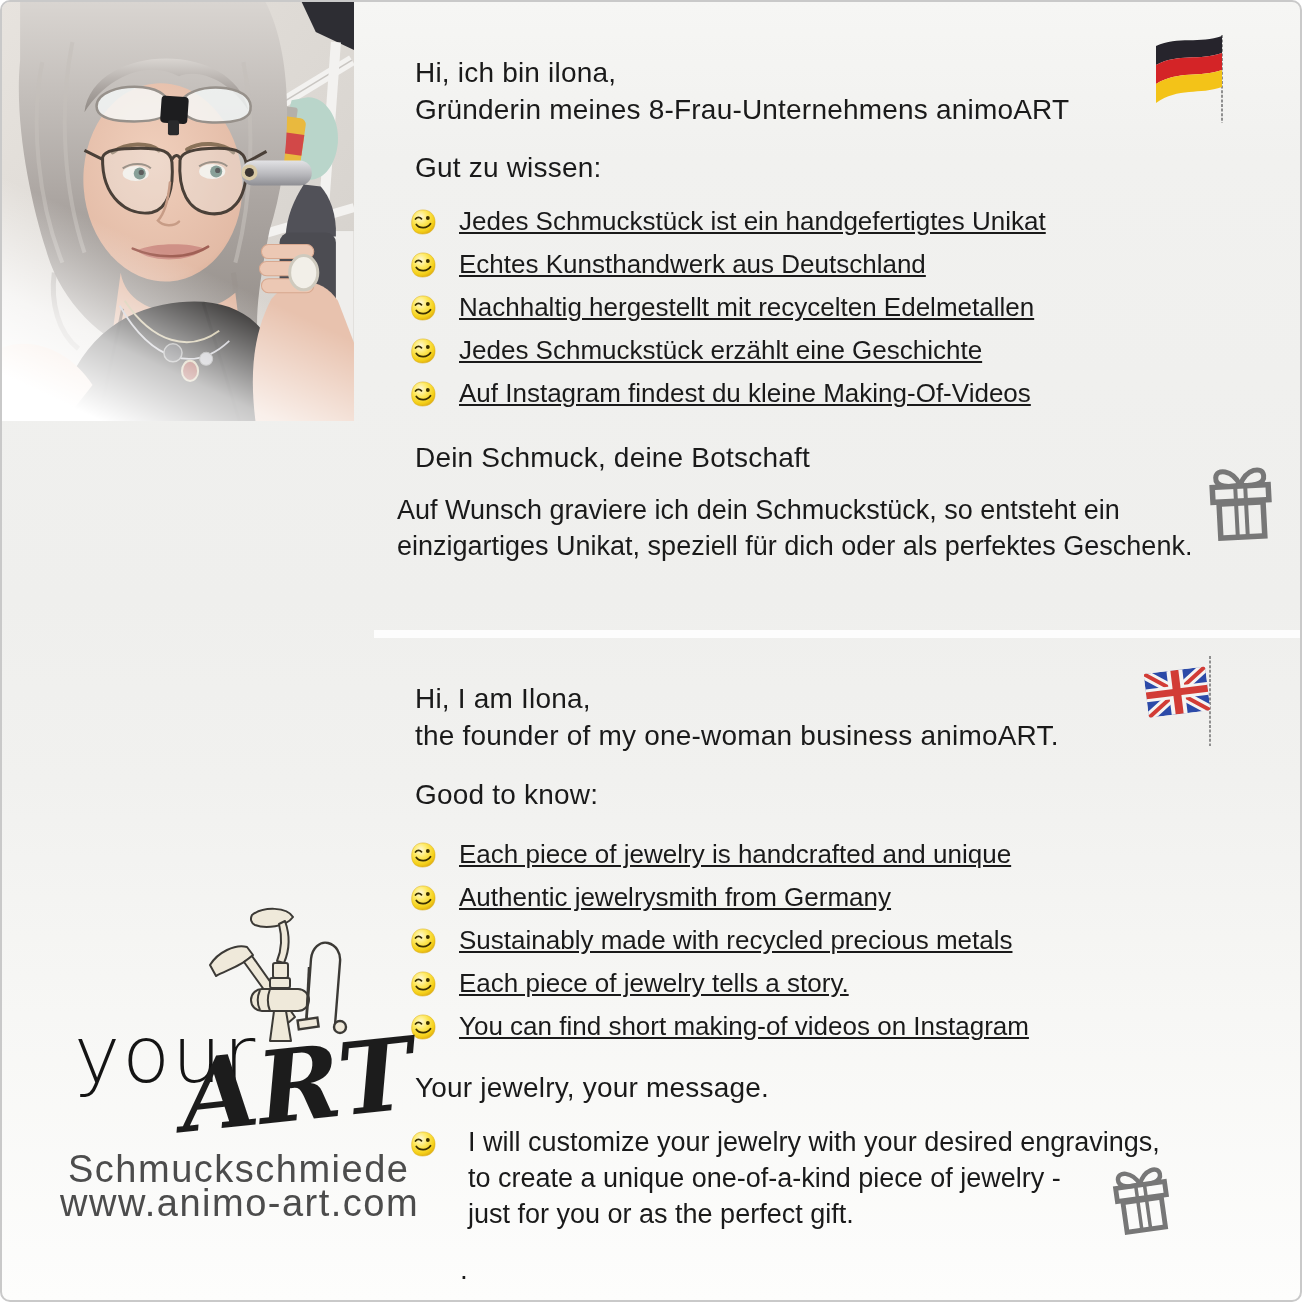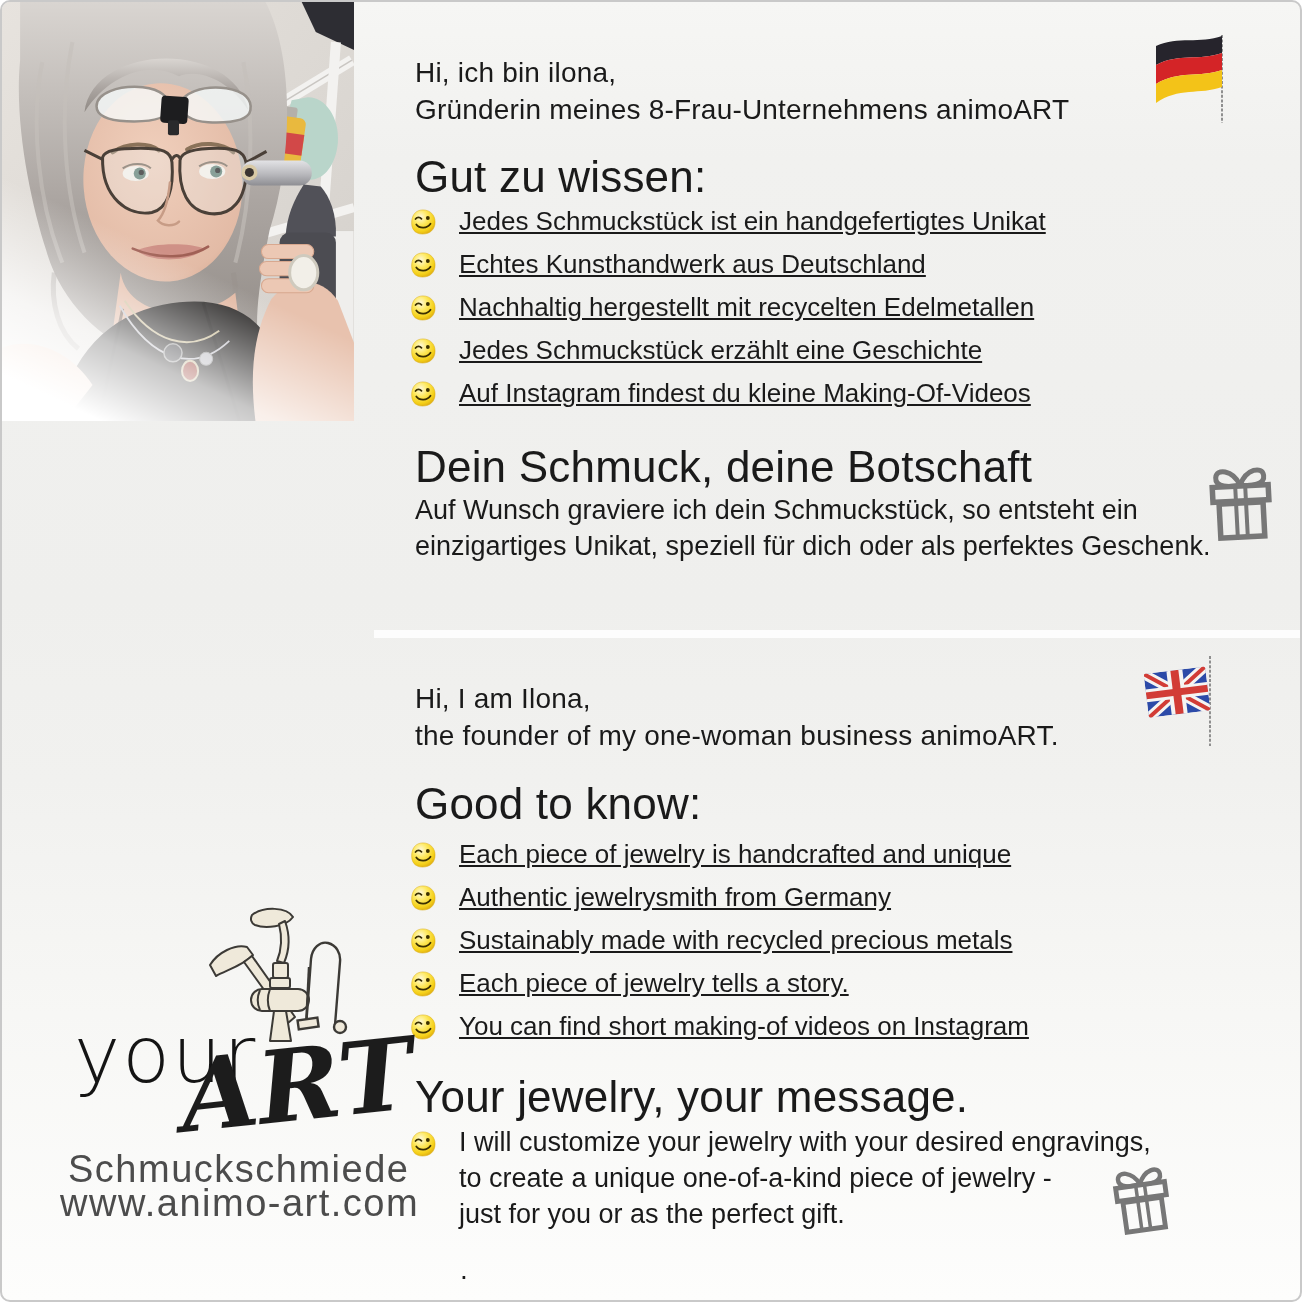--- a/index.html
+++ b/index.html
@@ -15,26 +15,26 @@
     border-radius:8px 0 0 0; overflow:hidden; background:#ddd8d2;
   }
   .photo::after {
     content:""; position:absolute; inset:0;
     background:linear-gradient(205deg, rgba(255,255,255,0) 58%, rgba(255,255,255,.75) 78%, #ffffff 92%);
   }
   .photo svg { display:block; width:100%; height:100%; }
   
   .abs { position:absolute; }
   .intro { font-size:28px; line-height:37px; font-weight:300; letter-spacing:.2px; }
-  .h1 { font-size:44px; font-weight:400; letter-spacing:.2px;text-align:center; }
+  .h1 { font-size:28px; font-weight:400; letter-spacing:.2px;text-align:center; }
   .para { font-size:27px; line-height:36px; font-weight:300; }
   ul.points { list-style:none; margin:0; padding:0; }
   ul.points li { display:flex; align-items:center; gap:21px; height:43px; font-size:26px; font-weight:300;text-decoration:underline; }
   .emoji { width:30px; height:30px; flex:0 0 30px; }
-  .bullet-para { display:flex; align-items:flex-start; gap:21px; }
+  .bullet-para { display:flex; align-items:flex-start; gap:30px; }
   .bullet-para .emoji { margin-top:5px; }
   .divider { background:#fdfdfd; }
   .period { font-size:28px; font-weight:400; }
   
   .flag, .gift { display:block; }
   
   .logo-animo { font-family:"DejaVu Sans", sans-serif; font-weight:200; font-size:78px; letter-spacing:2px; color:#141414; }
   .logo-art { font-family:"DejaVu Serif", serif; font-style:italic; font-weight:700; font-size:100px; color:#1c1c1c; transform:rotate(-6deg); }
   .logo-sub { font-size:38px; font-weight:300; letter-spacing:1.5px; color:#4c4c4c; }
 </style>
@@ -258,21 +258,21 @@
     <li>
         <svg class="emoji">
           <use href="#wink"></use>
         </svg>
         <span>Auf Instagram findest du kleine Making-Of-Videos</span>
       </li>
   </ul>
 
   <div class="h1 abs" style="left:413px; top:440px">Dein Schmuck, deine Botschaft</div>
 
-  <div class="para abs" style="left:413px; top:490px">
+  <div class="para abs" style="left:395px; top:490px">
     <div>Auf Wunsch graviere ich dein Schmuckstück, so entsteht ein</div>
     <div>einzigartiges Unikat, speziell für dich oder als perfektes Geschenk.</div>
   </div>
 
   <svg class="gift abs" style="left:1203px; top:458px; width:72px; height:84px; transform:rotate(-3deg)">
       <use href="#gift"></use>
     </svg>
 
   <div class="divider abs" style="left:372px; top:628px; right:0; height:8px"></div>
 

